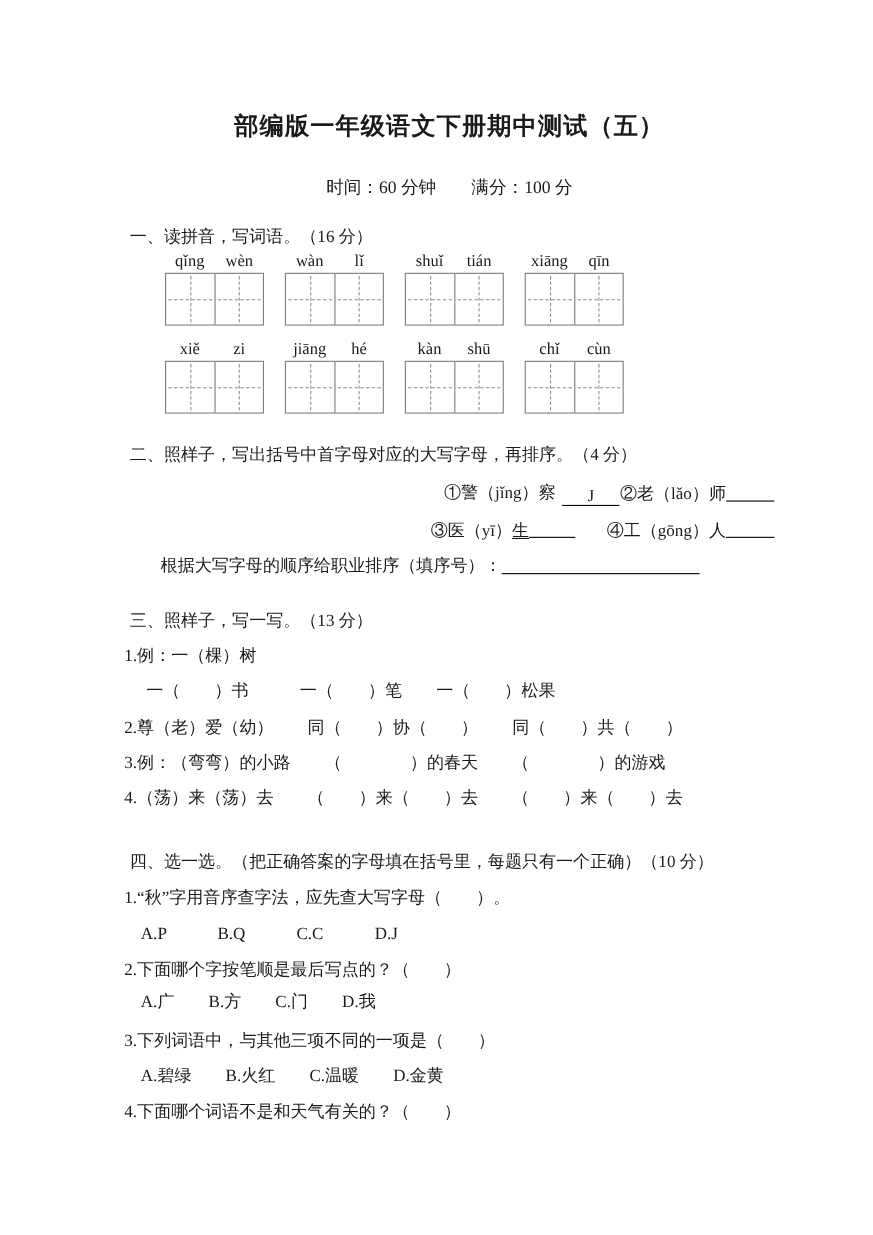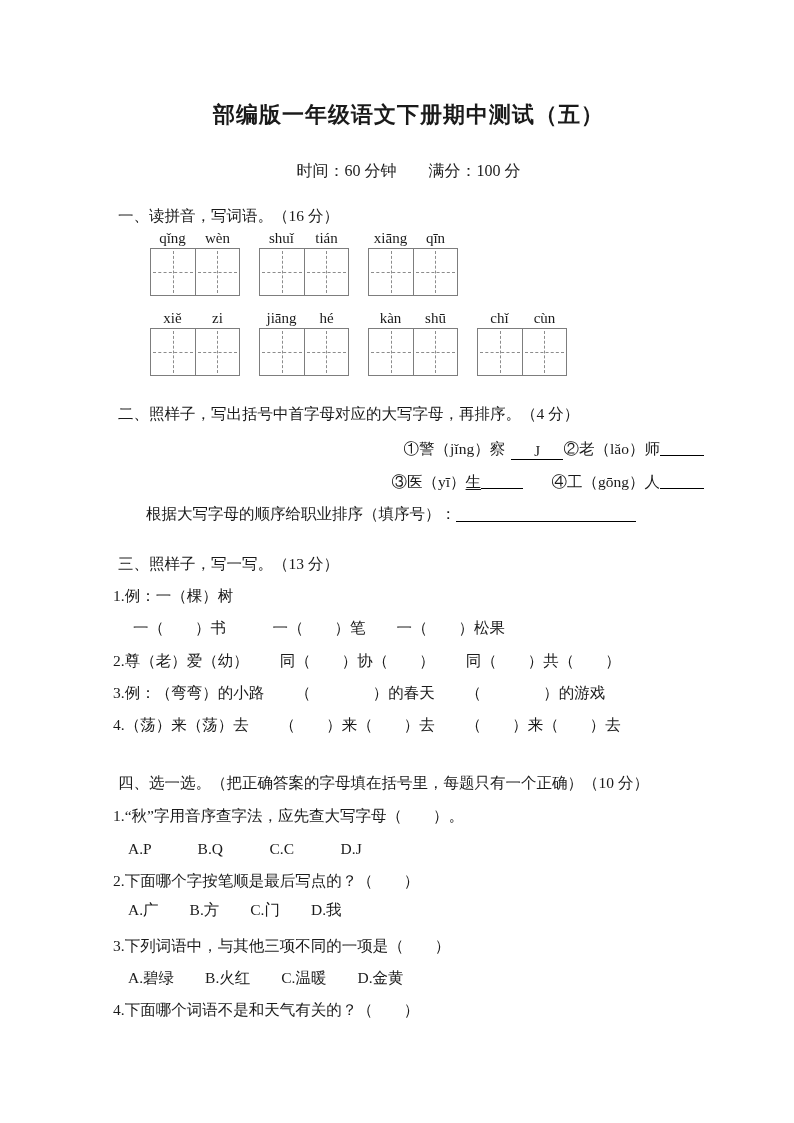--- a/index.html
+++ b/index.html
@@ -101,20 +101,30 @@
         <span>qǐng</span>
         <span>wèn</span>
       </div>
       <div class="tgrid">
         <div class="tcell"></div>
         <div class="tcell"></div>
       </div>
     </div>
     <div class="wgroup">
       <div class="pinyin">
+        <span>wàn</span>
+        <span>lǐ</span>
+      </div>
+      <div class="tgrid">
+        <div class="tcell"></div>
+        <div class="tcell"></div>
+      </div>
+    </div>
+    <div class="wgroup">
+      <div class="pinyin">
         <span>shuǐ</span>
         <span>tián</span>
       </div>
       <div class="tgrid">
         <div class="tcell"></div>
         <div class="tcell"></div>
       </div>
     </div>
     <div class="wgroup">
       <div class="pinyin">
@@ -184,21 +194,21 @@
 
   <div class="s2-row r2">
     <div class="s2-col1">
       <span>③医（yī）</span><span class="u-char">生</span><span class="blank w42"></span>
     </div>
     <div>
       <span>④工（gōng）人</span><span class="blank w44"></span>
     </div>
   </div>
 
-  <p class="s2-footer" style="margin-top:12px;margin-bottom:0;">
+  <p class="s2-footer" style="margin-top:12px;margin-bottom:0;font-family:Liberation Mono, monospace;">
     <span>根据大写字母的顺序给职业排序（填序号）：</span><span class="blank long"></span>
   </p>
 
   <p class="sec-heading mt30">三、照样子，写一写。（13 分）</p>
   <p class="tline" style="margin-bottom:0;">1.例：一（棵）树</p>
   <p class="tline indent20" style="margin-bottom:0;">一（　　）书　　　一（　　）笔　　一（　　）松果</p>
   <p class="tline mt13" style="margin-bottom:0;">2.尊（老）爱（幼）　　同（　　）协（　　）　　同（　　）共（　　）</p>
   <p class="tline" style="margin-bottom:0;">3.例：（弯弯）的小路　　（　　　　）的春天　　（　　　　）的游戏</p>
   <p class="tline" style="margin-bottom:0;">4.（荡）来（荡）去　　（　　）来（　　）去　　（　　）来（　　）去</p>
 

